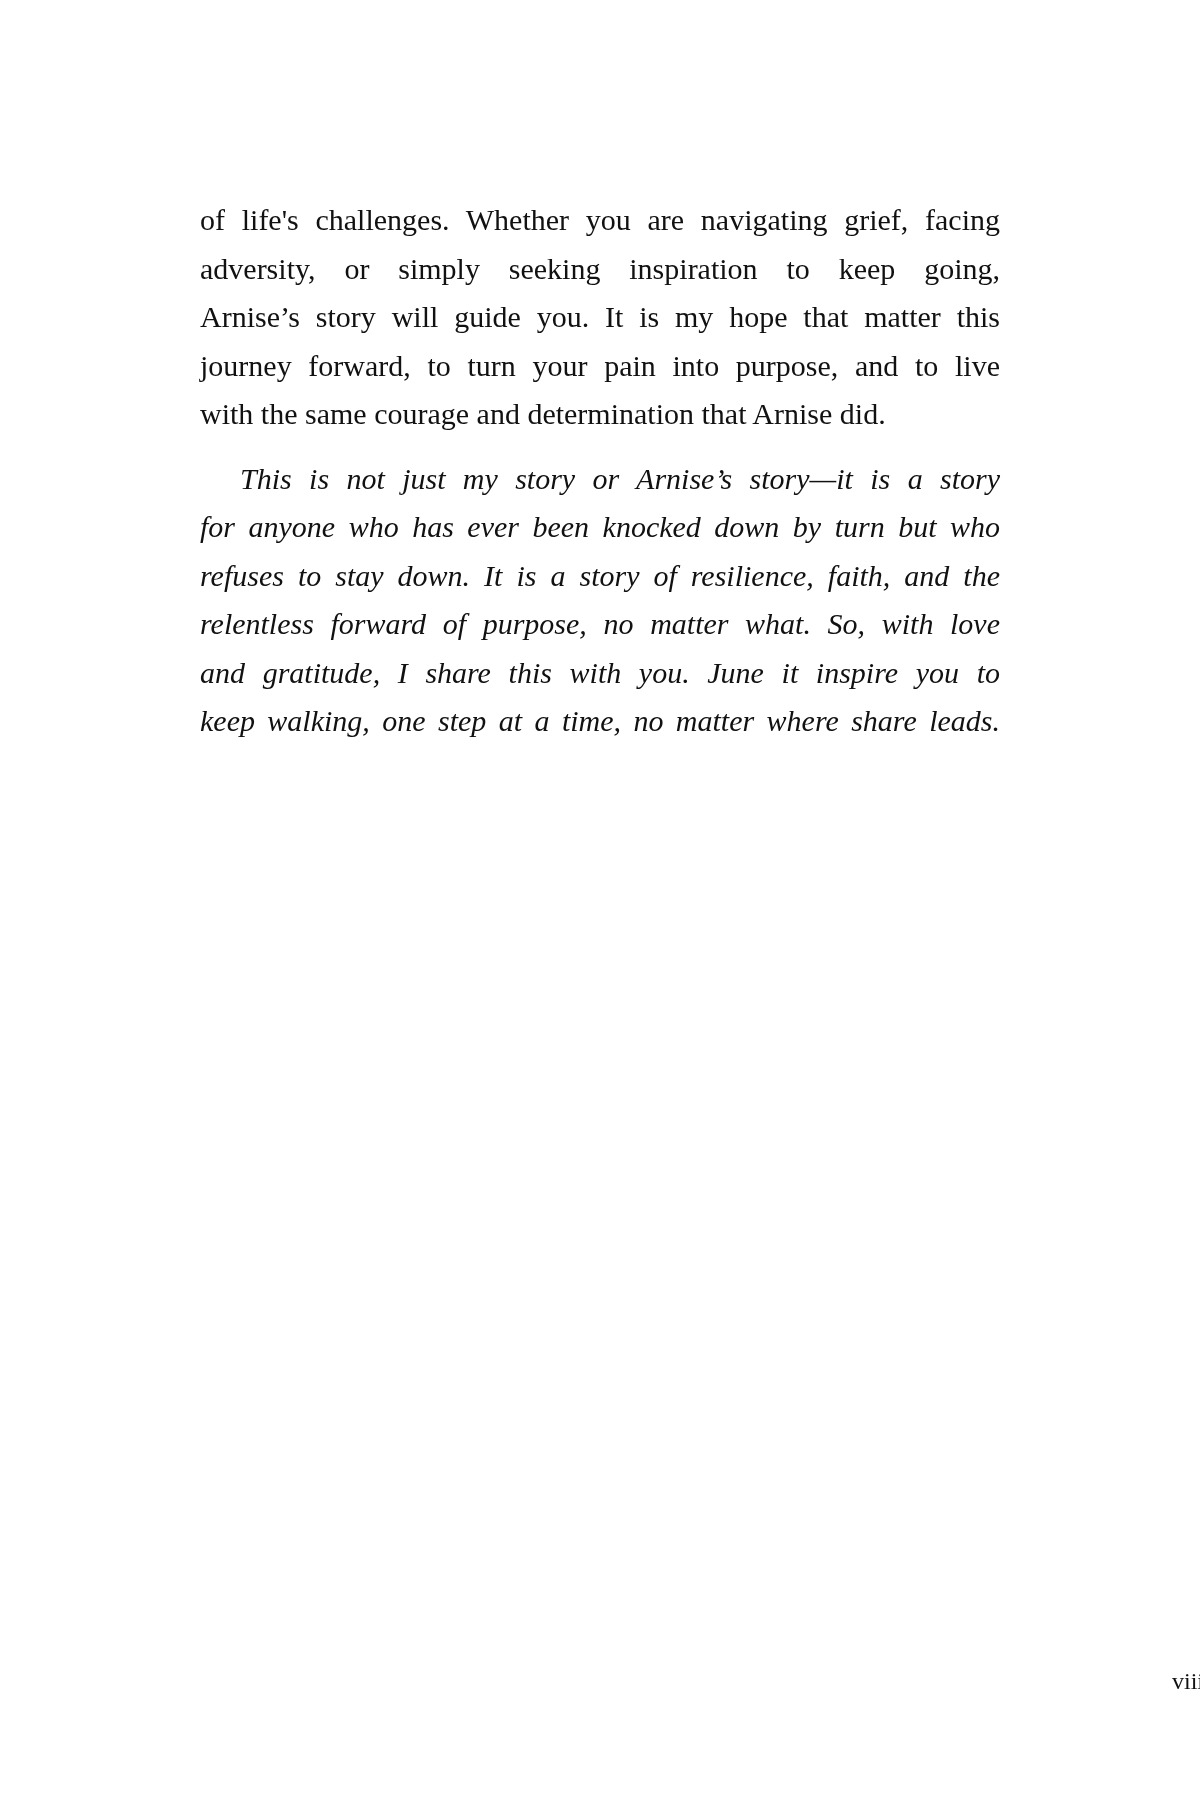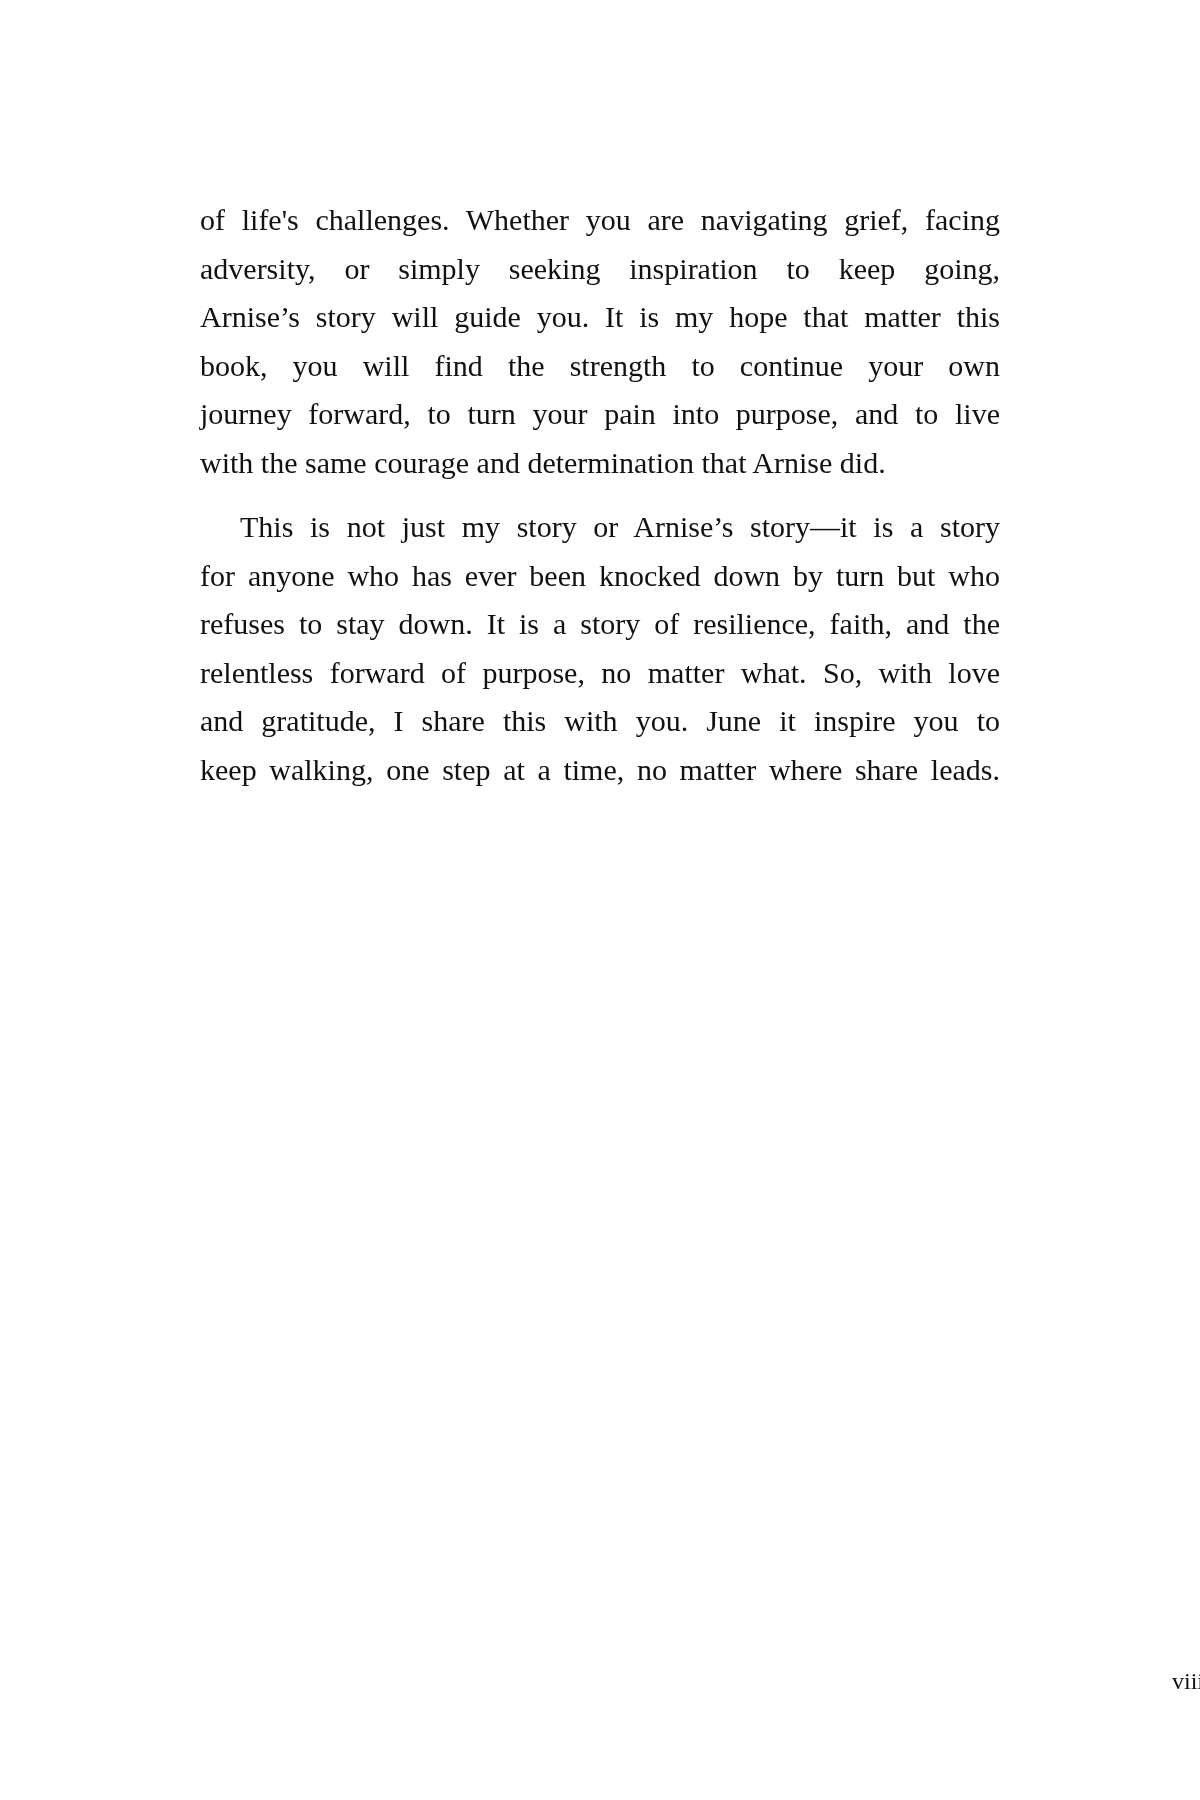--- a/index.html
+++ b/index.html
@@ -31,20 +31,21 @@
     }
     .para {
       margin: 0;
       font-size: 30px;
       line-height: 48.5px;
       text-align: justify;
       text-align-last: left;
     }
     .para + .para {
       margin-top: 16px;
+      font-style: italic;
     }
     .line {
       display: block;
       text-align: justify;
       text-align-last: justify;
       white-space: nowrap;
     }
     .line.last {
       text-align-last: left;
     }
@@ -60,21 +61,20 @@
   </style>
 </head>
 <body>
 
 <div class="page">
   <div class="text-block">
     <p class="para">
       <span class="line">of life's challenges. Whether you are navigating grief, facing</span>
       <span class="line">adversity, or simply seeking inspiration to keep going,</span>
       <span class="line">Arnise’s story will guide you. It is my hope that matter this</span>
-      <span class="line">book, you will find the strength to continue your own</span>
       <span class="line">journey forward, to turn your pain into purpose, and to live</span>
       <span class="line last">with the same courage and determination that Arnise did.</span>
     </p>
     <p class="para">
       <span class="line" style="padding-left:40px">This is not just my story or Arnise’s story—it is a story</span>
       <span class="line">for anyone who has ever been knocked down by turn but who</span>
       <span class="line">refuses to stay down. It is a story of resilience, faith, and the</span>
       <span class="line">relentless forward of purpose, no matter what. So, with love</span>
       <span class="line">and gratitude, I share this with you. June it inspire you to</span>
       <span class="line">keep walking, one step at a time, no matter where share leads.</span>

